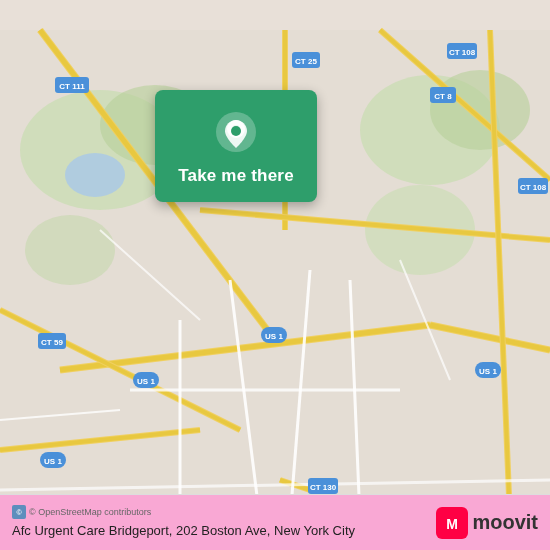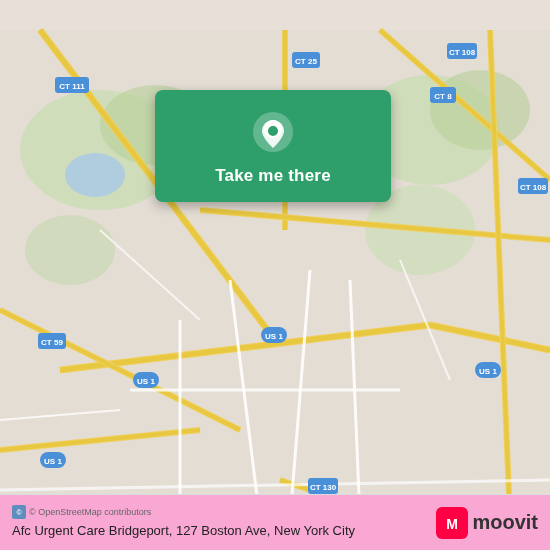--- a/index.html
+++ b/index.html
@@ -25,21 +25,21 @@
       background-color: #e8e0d8;
       position: absolute;
       top: 0; left: 0;
     }
 
     
     #action-card {
       position: absolute;
       top: 90px;
       left: 155px;
-      width: 236px;
+      width: 162px;
       background-color: #2e9e6b;
       border-radius: 8px;
       display: flex;
       flex-direction: column;
       align-items: center;
       padding: 20px 16px 16px 16px;
       box-shadow: 0 4px 12px rgba(0,0,0,0.3);
       z-index: 10;
     }
 
@@ -232,21 +232,21 @@
 
     <button id="take-me-there-btn">Take me there</button>
   </div>
 
   <div id="info-bar">
     <div id="info-left">
       <div id="osm-credit">
         <div id="osm-logo">©</div>
         <span>© OpenStreetMap contributors</span>
       </div>
-      <div id="location-name">Afc Urgent Care Bridgeport, 127 Boston Ave, New York City</div>
+      <div id="location-name">Afc Urgent Care Bridgeport, 202 Boston Ave, New York City</div>
     </div>
 
     <div id="moovit-logo">
 
       <svg id="moovit-icon" viewBox="0 0 32 32" xmlns="http://www.w3.org/2000/svg">
         <rect width="32" height="32" rx="6" fill="#f04"></rect>
         <text x="16" y="22" text-anchor="middle" font-size="14" fill="white" font-weight="bold">M</text>
       </svg>
       <span id="moovit-text">moovit</span>
     </div>

